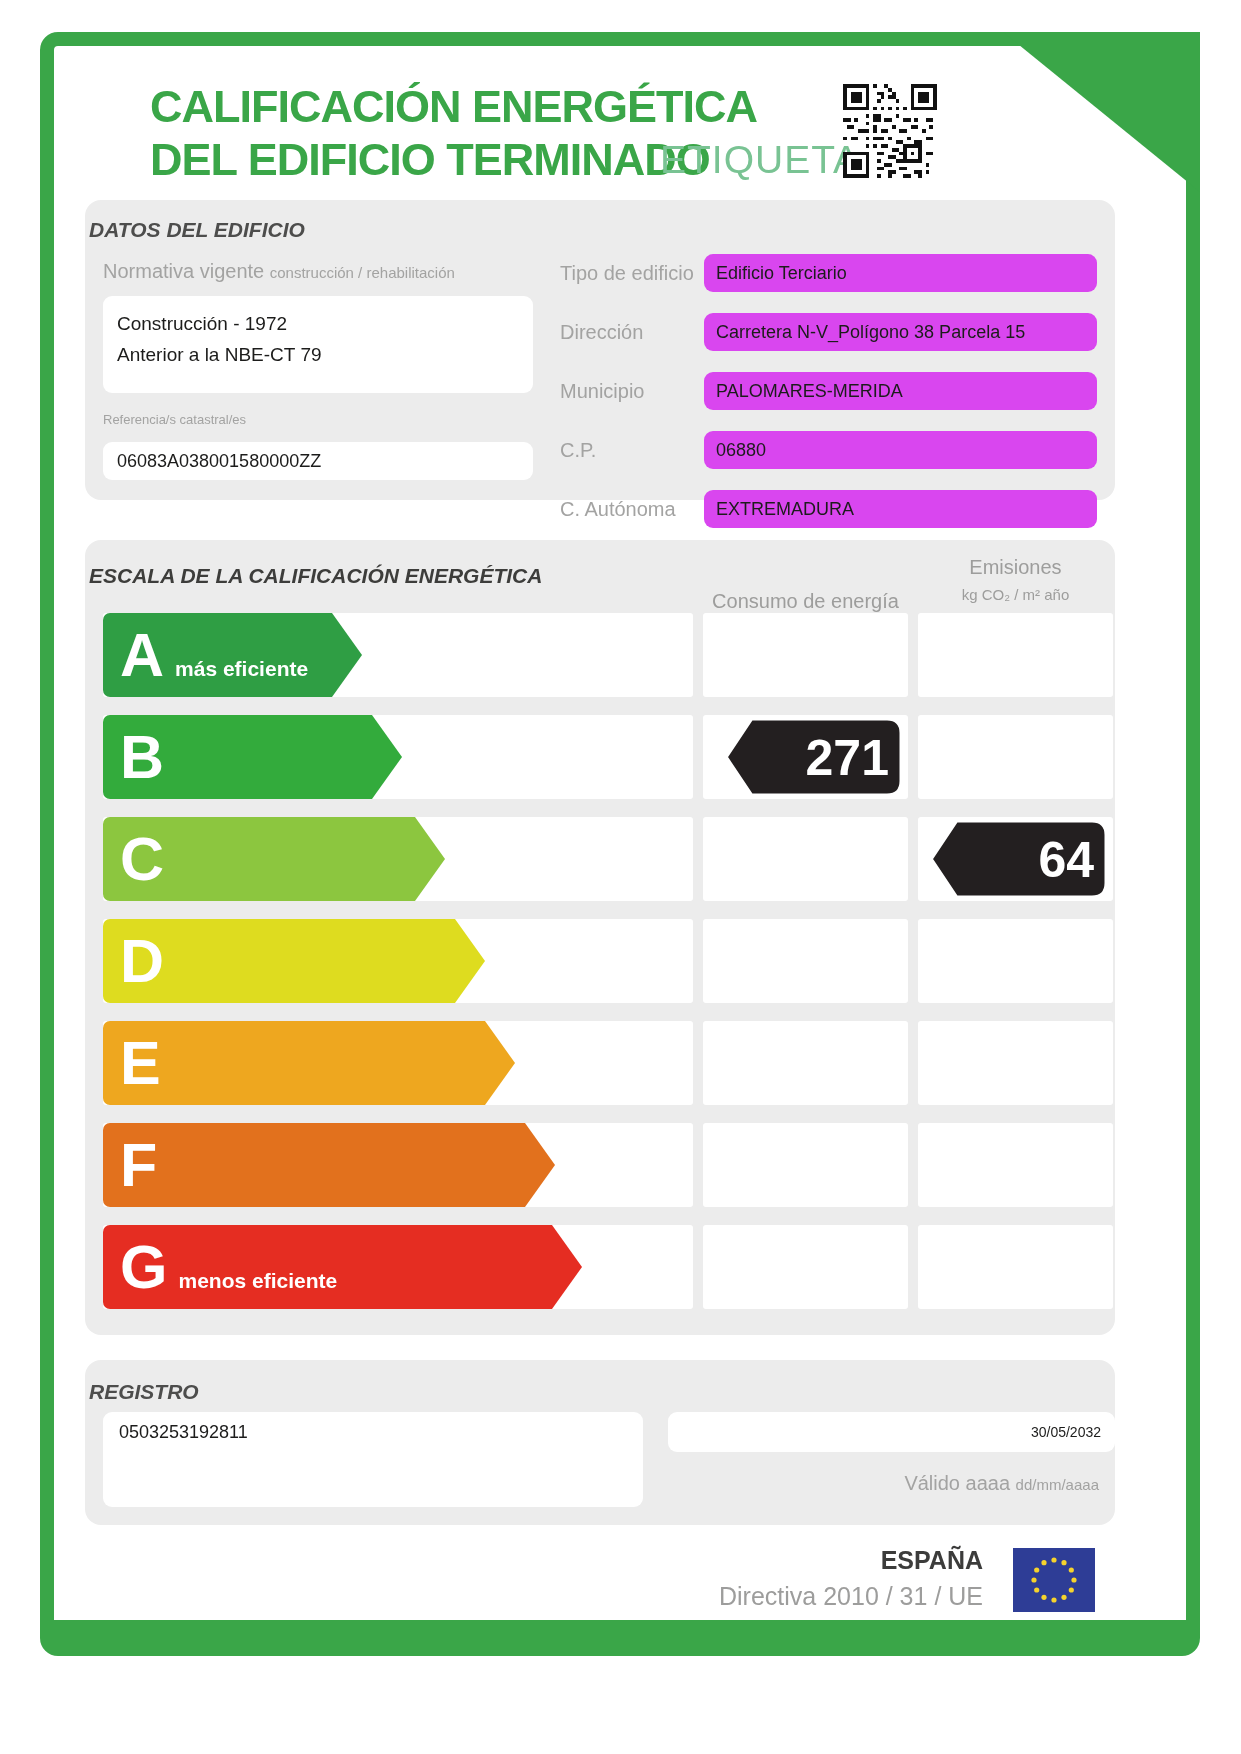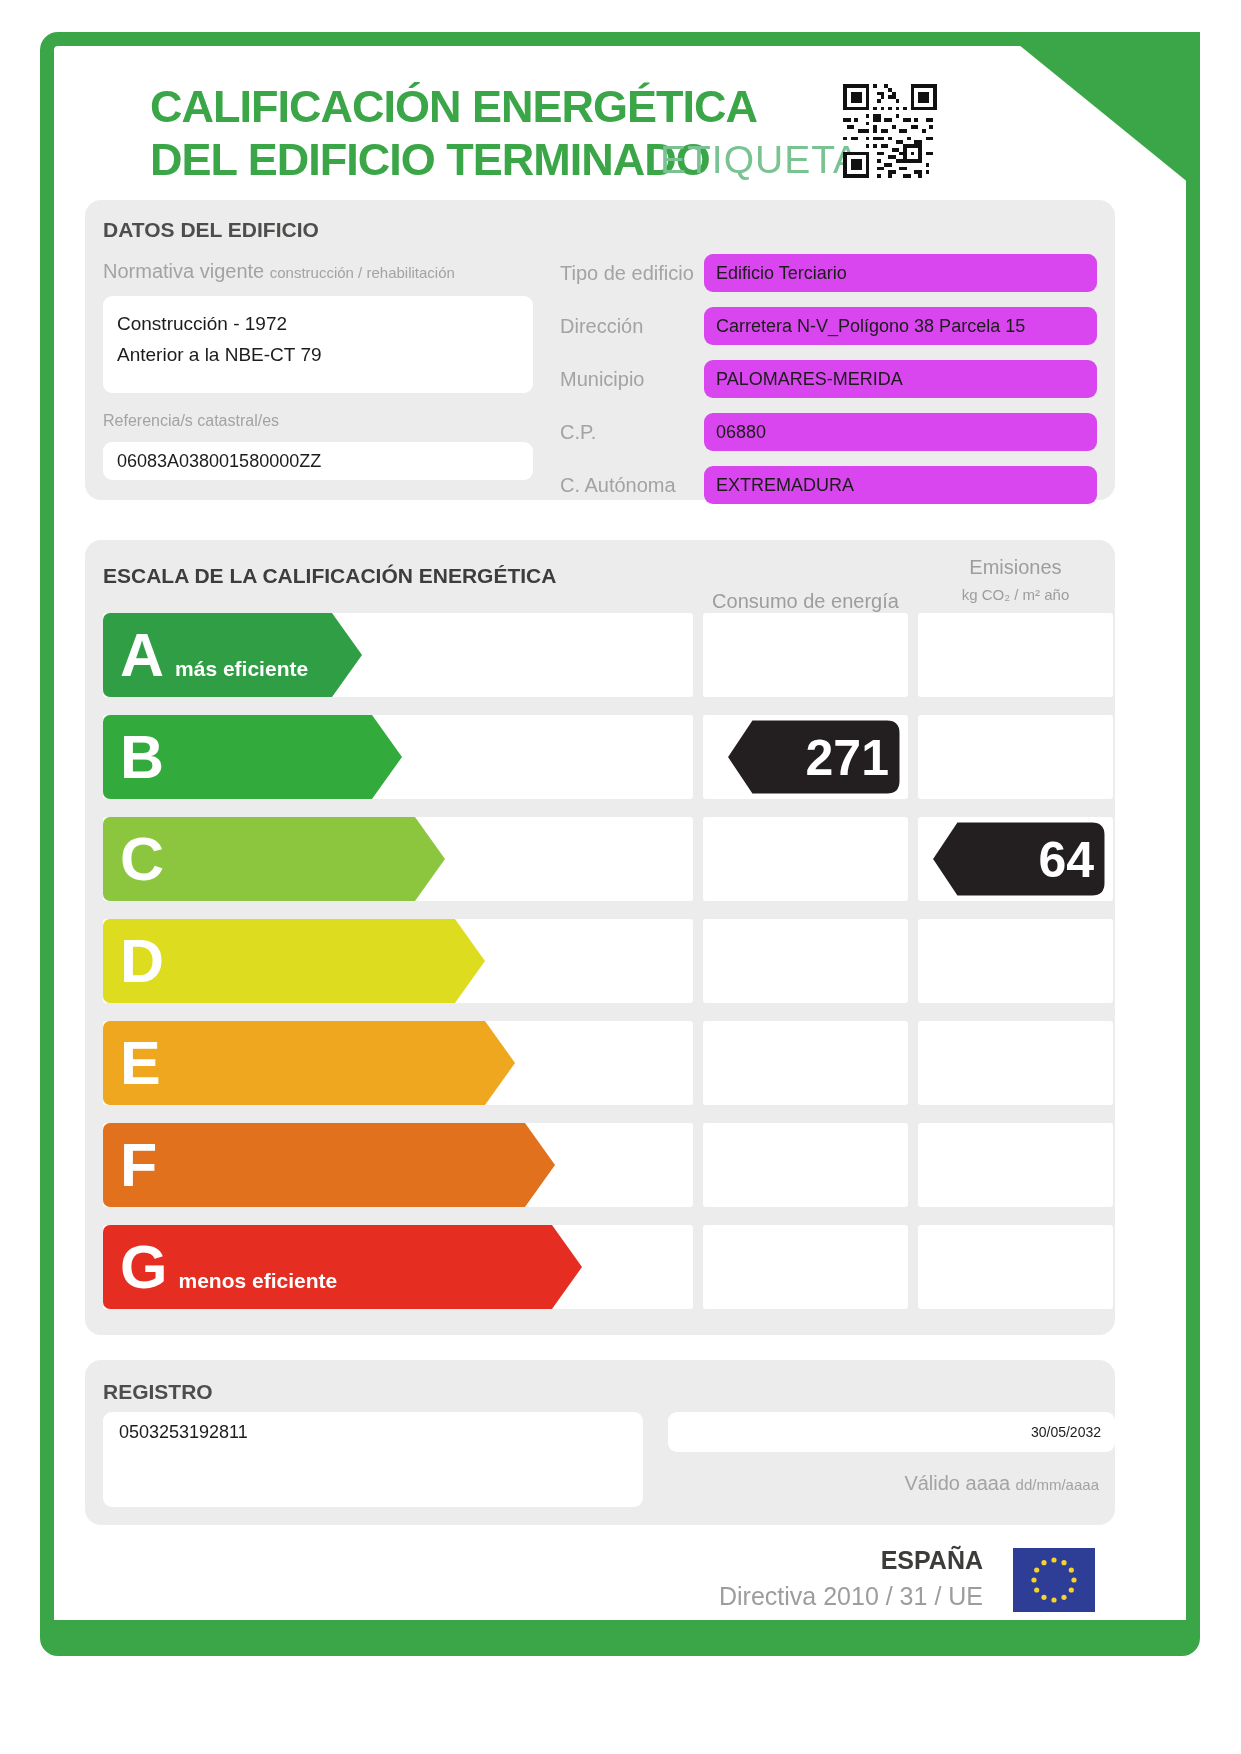--- a/index.html
+++ b/index.html
@@ -13,34 +13,34 @@
          clip-path:polygon(0 0,100% 0,100% 100%);}
   
   .title{position:absolute;left:150px;top:80px;font-weight:bold;font-size:45px;line-height:53px;letter-spacing:-1px;}
   .etiqueta{position:absolute;left:660px;top:138px;font-size:39px;letter-spacing:1px;font-weight:400;}
   .qr{position:absolute;left:838px;top:84px;}
   
   .panel{position:absolute;left:85px;width:1030px;background:#ececec;border-radius:16px;}
   .p-datos{top:200px;height:300px;}
   .p-scale{top:540px;height:795px;}
   .p-reg{top:1360px;height:165px;}
-  .sec-title{position:absolute;left:18px;font-size:21px;font-weight:bold;color:#4d4d4c;letter-spacing:0;}
+  .sec-title{position:absolute;left:4px;font-size:21px;font-weight:bold;color:#4d4d4c;letter-spacing:0;font-style:italic;}
   .lbl{color:#a3a3a2;}
   .wbox{background:#fff;border-radius:9px;}
   
   .normativa-lbl{position:absolute;left:18px;top:60px;font-size:20px;}
   .normativa-sub{font-size:15px;}
   .normativa-box{position:absolute;left:18px;top:96px;width:430px;height:97px;padding:12px 14px;box-sizing:border-box;
                  font-size:19px;line-height:31px;}
-  .ref-lbl{position:absolute;left:18px;top:212px;font-size:16px;}
+  .ref-lbl{position:absolute;left:18px;top:212px;font-size:13px;}
   .ref-box{position:absolute;left:18px;top:242px;width:430px;height:38px;display:flex;align-items:center;
            padding:0 14px;box-sizing:border-box;font-size:18px;}
   
   .fields{position:absolute;left:475px;top:48px;width:537px;}
-  .field-row{display:flex;align-items:center;height:50px;margin-bottom:3px;}
+  .field-row{display:flex;align-items:center;height:50px;margin-bottom:9px;}
   .field-label{width:144px;font-size:20px;}
   .field-box{flex:1;height:38px;border-radius:9px;background:#d946ef;display:flex;align-items:center;
              padding:0 12px;font-size:18px;}
   
   .col-head{position:absolute;top:16px;text-align:center;color:#9d9d9c;}
   .col-head .l1{font-size:20px;}
   .col-head .l2{font-size:15px;margin-top:7px;}
   .ch-consumo{left:593px;width:255px;margin-top:34px;}
   .ch-emis{left:833px;width:195px;}
   .scale-title{top:24px;font-size:21px;color:#3d3d3b;}

